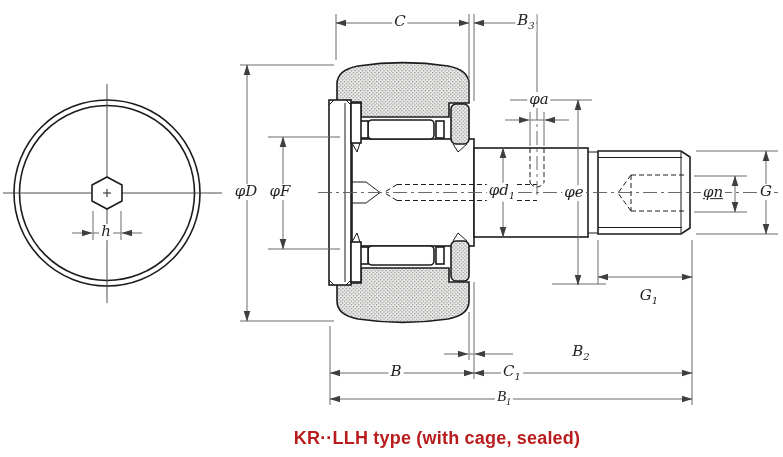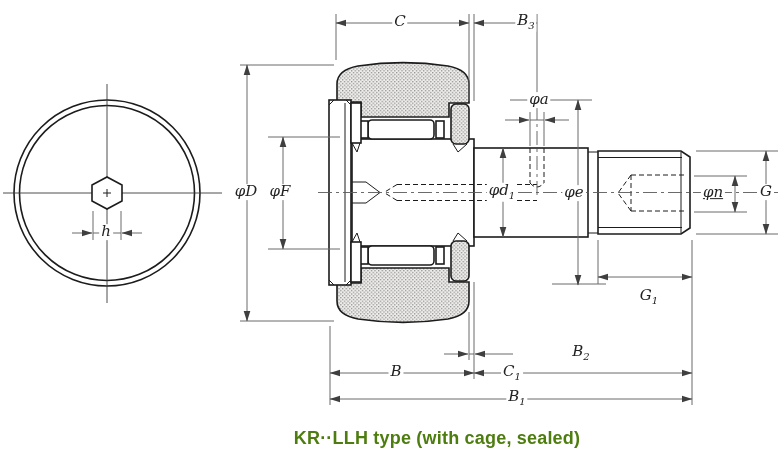--- a/index.html
+++ b/index.html
@@ -13,21 +13,21 @@
   .hatch-dot{fill:var(--hatch-dot);}
   .dashed{fill:none;stroke:var(--line);stroke-width:1;stroke-dasharray:5 3;}
   .cline{fill:none;stroke:#5a5a5a;stroke-width:0.9;stroke-dasharray:14 4 3 4;}
   .cross{fill:none;stroke:#3a3a3a;stroke-width:0.9;}
   .dim{fill:none;stroke:var(--dim);stroke-width:1;}
   .ah{fill:#3f3f3f;}
   .lbl{position:absolute;transform:translate(-50%,-50%);font:italic 15px "DejaVu Serif",serif;
        color:var(--text);background:#fff;padding:0 2px;line-height:1.05;white-space:nowrap;}
   .lbl sub{font-size:10px;font-style:italic;}
   .title{position:absolute;transform:translate(-50%,-50%);font:bold 18px "Liberation Sans",sans-serif;
-         color:#4d7c0f;white-space:nowrap;letter-spacing:0.2px;}
+         color:#b91c1c;white-space:nowrap;letter-spacing:0.2px;}
 </style>
 </head>
 <body>
 
 <div id="stage">
 
 <svg width="783" height="457" viewBox="0 0 783 457">
   <defs>
     <pattern id="hatch" width="3.6" height="3.6" patternUnits="userSpaceOnUse">
       <rect class="hatch-bg" x="0" y="0" width="3.6" height="3.6"></rect>
@@ -143,18 +143,18 @@
 <span class="lbl" style="left:246px;top:192px;">φD</span>
 <span class="lbl" style="left:280px;top:192px;font-style:italic;">φF</span>
 <span class="lbl" style="left:502px;top:192px;"><span>φd</span><sub>1</sub></span>
 <span class="lbl" style="left:574px;top:193px;">φe</span>
 <span class="lbl" style="left:713px;top:193px;text-decoration:underline;">φn</span>
 <span class="lbl" style="left:766px;top:192px;">G</span>
 <span class="lbl" style="left:649px;top:277px;margin-top:20px;"><span>G</span><sub>1</sub></span>
 <span class="lbl" style="left:512px;top:343px;margin-top:30px;"><span>C</span><sub>1</sub></span>
 <span class="lbl" style="left:396px;top:372px;">B</span>
 <span class="lbl" style="left:581px;top:353px;"><span>B</span><sub>2</sub></span>
-<span class="lbl" style="left:517px;top:398px;"><span>B</span><sub>1</sub></span>
+<span class="lbl" style="left:504px;top:398px;font-family:Liberation Serif, serif;"><span>B</span><sub>1</sub></span>
 <span class="lbl" style="left:106px;top:232px;">h</span>
 
 <div class="title" style="left:437px;top:438px;">KR··LLH type (with cage, sealed)</div>
 
 </div>
 
 </body></html>

